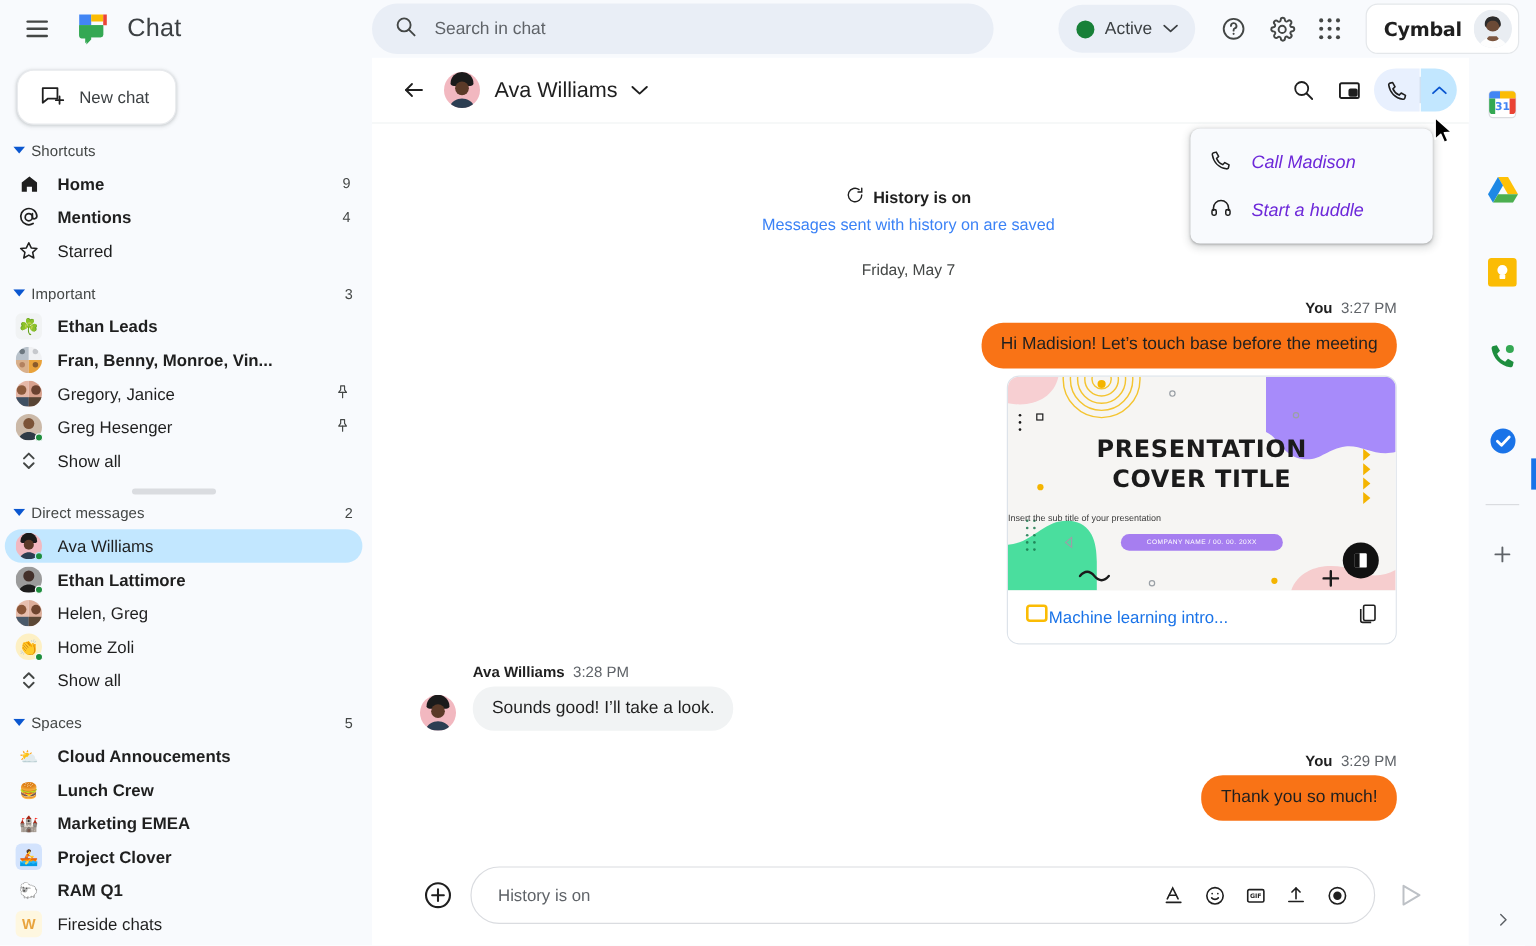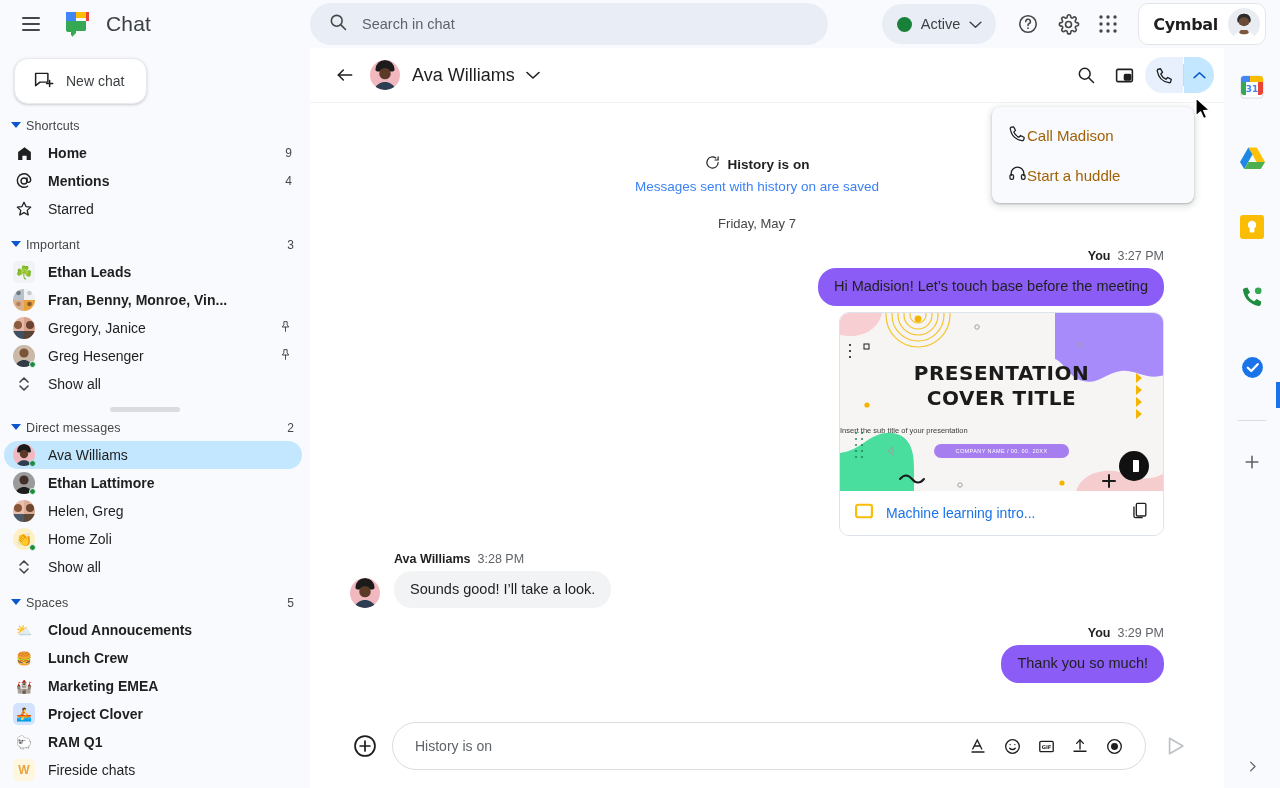--- a/index.html
+++ b/index.html
@@ -79,49 +79,49 @@
   .callgroup .seg.right { width: 30px; border-radius: 0 18px 18px 0; background: #c2e7ff; }
   .callgroup .divline { width: 1px; height: 22px; background: #c8d7ee; }
 
   
   .menu {
     position: absolute; top: 107px; left: 992px; width: 202px;
     background: #f8fafd; border-radius: 8px; z-index: 40;
     box-shadow: 0 2px 6px 2px rgba(60,64,67,.15), 0 1px 2px rgba(60,64,67,.3);
     padding: 8px 0;
   }
-  .menu-item { display: flex; align-items: center; height: 40px; padding: 0 16px; cursor: pointer; font-size: 15px; color: #a16207; }
+  .menu-item { display: flex; align-items: center; height: 40px; padding: 0 16px; gap: 16px; cursor: pointer; font-size: 15px; color: #6d28d9; font-style: italic; }
 
   
   .msgs { flex: 1; overflow: hidden; position: relative; padding: 0 60px 0 40px; }
   .sysblock { text-align: center; padding-top: 52px; }
   .sysline1 { display: inline-flex; align-items: center; gap: 8px; font-size: 13.5px; color: #1f1f1f; font-weight: bold; }
   .sysline2 { font-size: 13.5px; color: #3b82f6; margin-top: 5px; }
   .datesep { text-align: center; font-size: 13px; color: #444746; margin-top: 22px; }
 
   .row { display: flex; margin-top: 12px; }
   .row.right { justify-content: flex-end; }
   .meta { font-size: 12.5px; color: #5f6368; margin-bottom: 5px; }
   .meta b { color: #1f1f1f; font-size: 12.5px; }
   .meta .time { margin-left: 7px; }
   .col-r { display: flex; flex-direction: column; align-items: flex-end; }
   .col-l { display: flex; flex-direction: column; align-items: flex-start; }
   .bubble { border-radius: 18px; padding: 9px 16px; font-size: 14.5px; color: #1f1f1f; line-height: 1.35; max-width: 520px; }
-  .bubble.me { background: #8b5cf6; }
+  .bubble.me { background: #f97316; }
   .bubble.them { background: #f1f3f4; }
   .rowavatar { width: 30px; height: 30px; border-radius: 50%; overflow: hidden; margin-right: 14px; flex: none; align-self: flex-end; }
 
   
   .slidecard { width: 325px; border: 1px solid #dde3ea; border-radius: 10px; overflow: hidden; background: #fff; margin-top: 6px; }
   .slidepreview { height: 178px; position: relative; background: #f6f5f3; overflow: hidden; }
   .sp-title { position: absolute; left: 0; right: 0; top: 48px; text-align: center; font-family: "DejaVu Sans", sans-serif; font-weight: bold; font-size: 20px; letter-spacing: .5px; color: #1b1b1b; line-height: 1.25; }
   .sp-sub { position: absolute; left: 0; right: 0; top: 113px; text-align: left; font-size: 7.5px; color: #3c3c3c; }
   .sp-pill { position: absolute; left: 50%; transform: translateX(-50%); top: 131px; background: #a67ef0; color: #fff; font-size: 5.5px; padding: 4px 22px; border-radius: 10px; letter-spacing: .4px; }
   .sp-badge { position: absolute; right: 14px; bottom: 10px; width: 30px; height: 30px; border-radius: 50%; background: #111; display: flex; align-items: center; justify-content: center; }
-  .slidefoot { height: 44px; display: flex; align-items: center; padding: 0 14px; gap: 12px; background: #fff; }
+  .slidefoot { height: 44px; display: flex; align-items: center; padding: 0 14px; background: #fff; }
   .slidefoot .name { flex: 1; font-size: 14px; color: #1a73e8; white-space: nowrap; overflow: hidden; text-overflow: ellipsis; cursor: pointer; }
 
   
   .composer { height: 84px; display: flex; align-items: center; padding: 0 30px 0 40px; gap: 12px; }
   .plusbtn { width: 30px; height: 30px; border-radius: 50%; display: flex; align-items: center; justify-content: center; cursor: pointer; flex: none; }
   .inputbar { flex: 1; height: 48px; border: 1px solid #dadce0; border-radius: 26px; display: flex; align-items: center; padding: 0 14px 0 22px; }
   .inputbar .ph { flex: 1; font-size: 14px; color: #5f6368; cursor: text; }
   .cbtn { width: 34px; height: 34px; border-radius: 50%; display: flex; align-items: center; justify-content: center; cursor: pointer; }
   .sendbtn { width: 36px; height: 36px; display: flex; align-items: center; justify-content: center; cursor: pointer; flex: none; }
 

